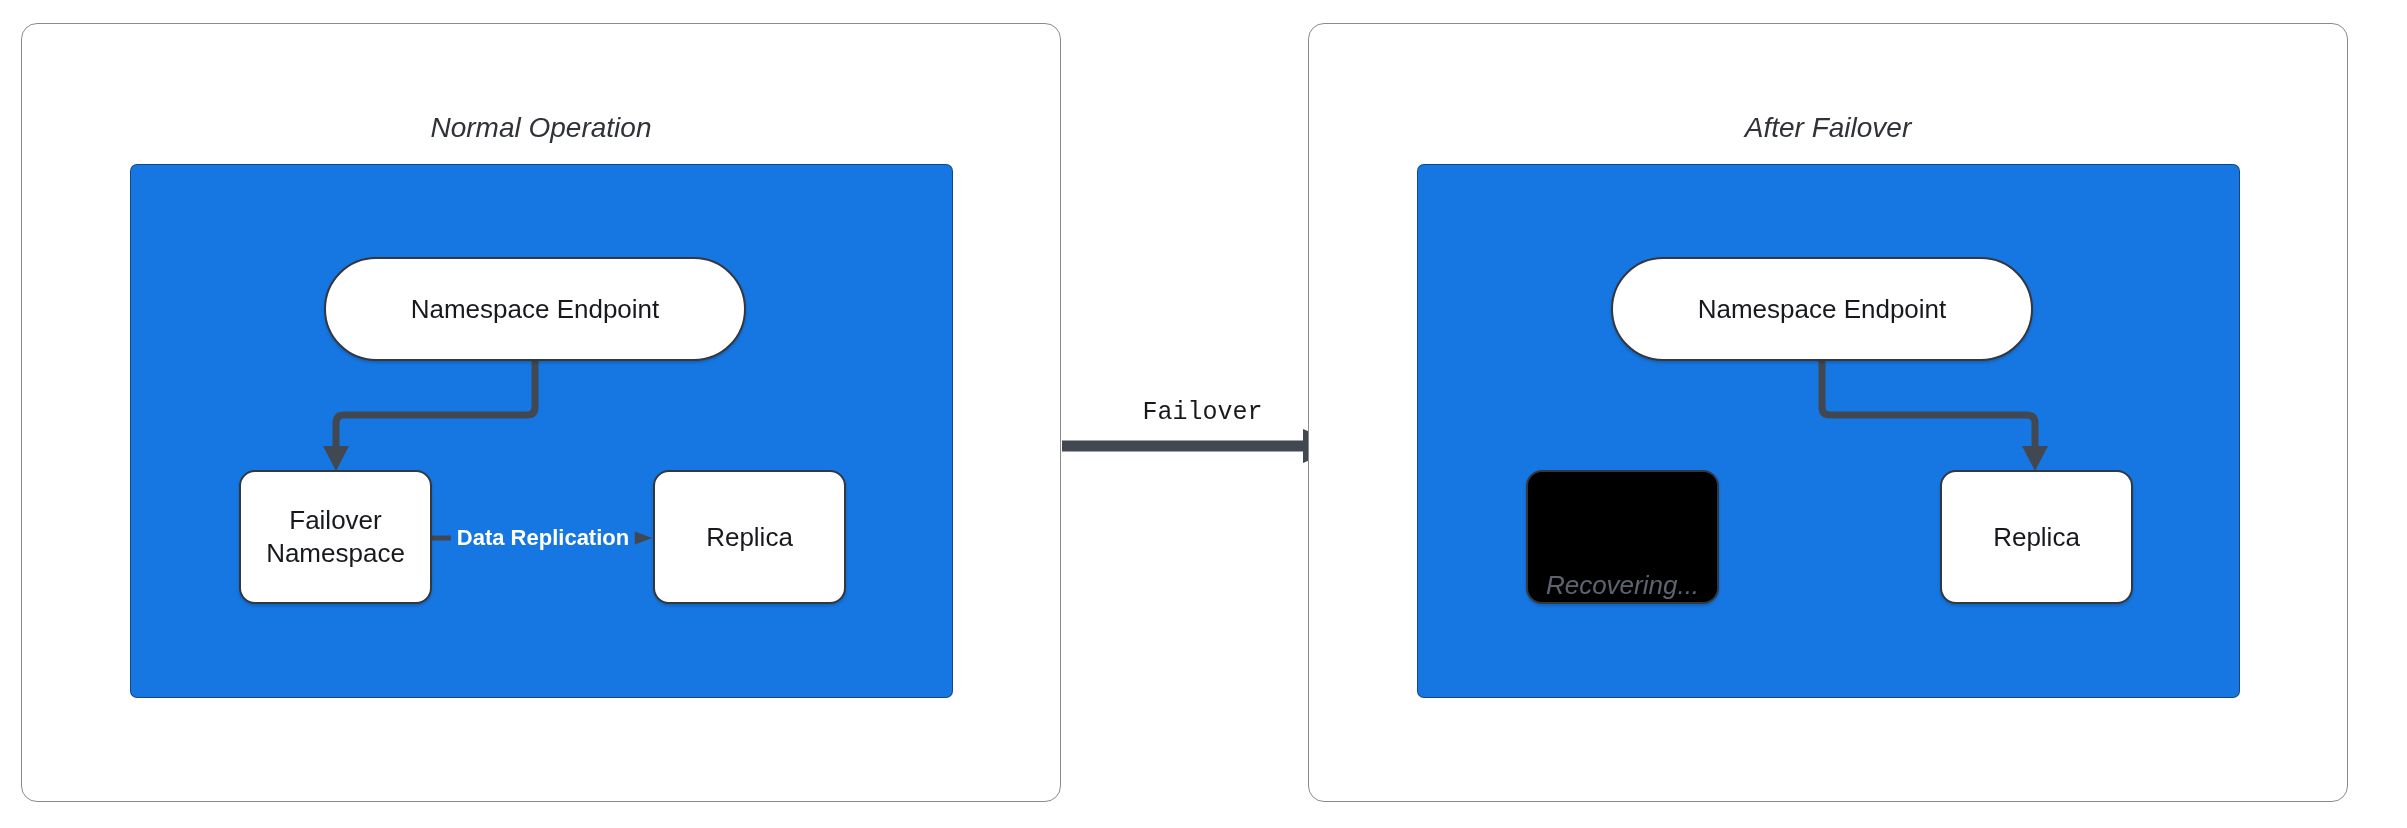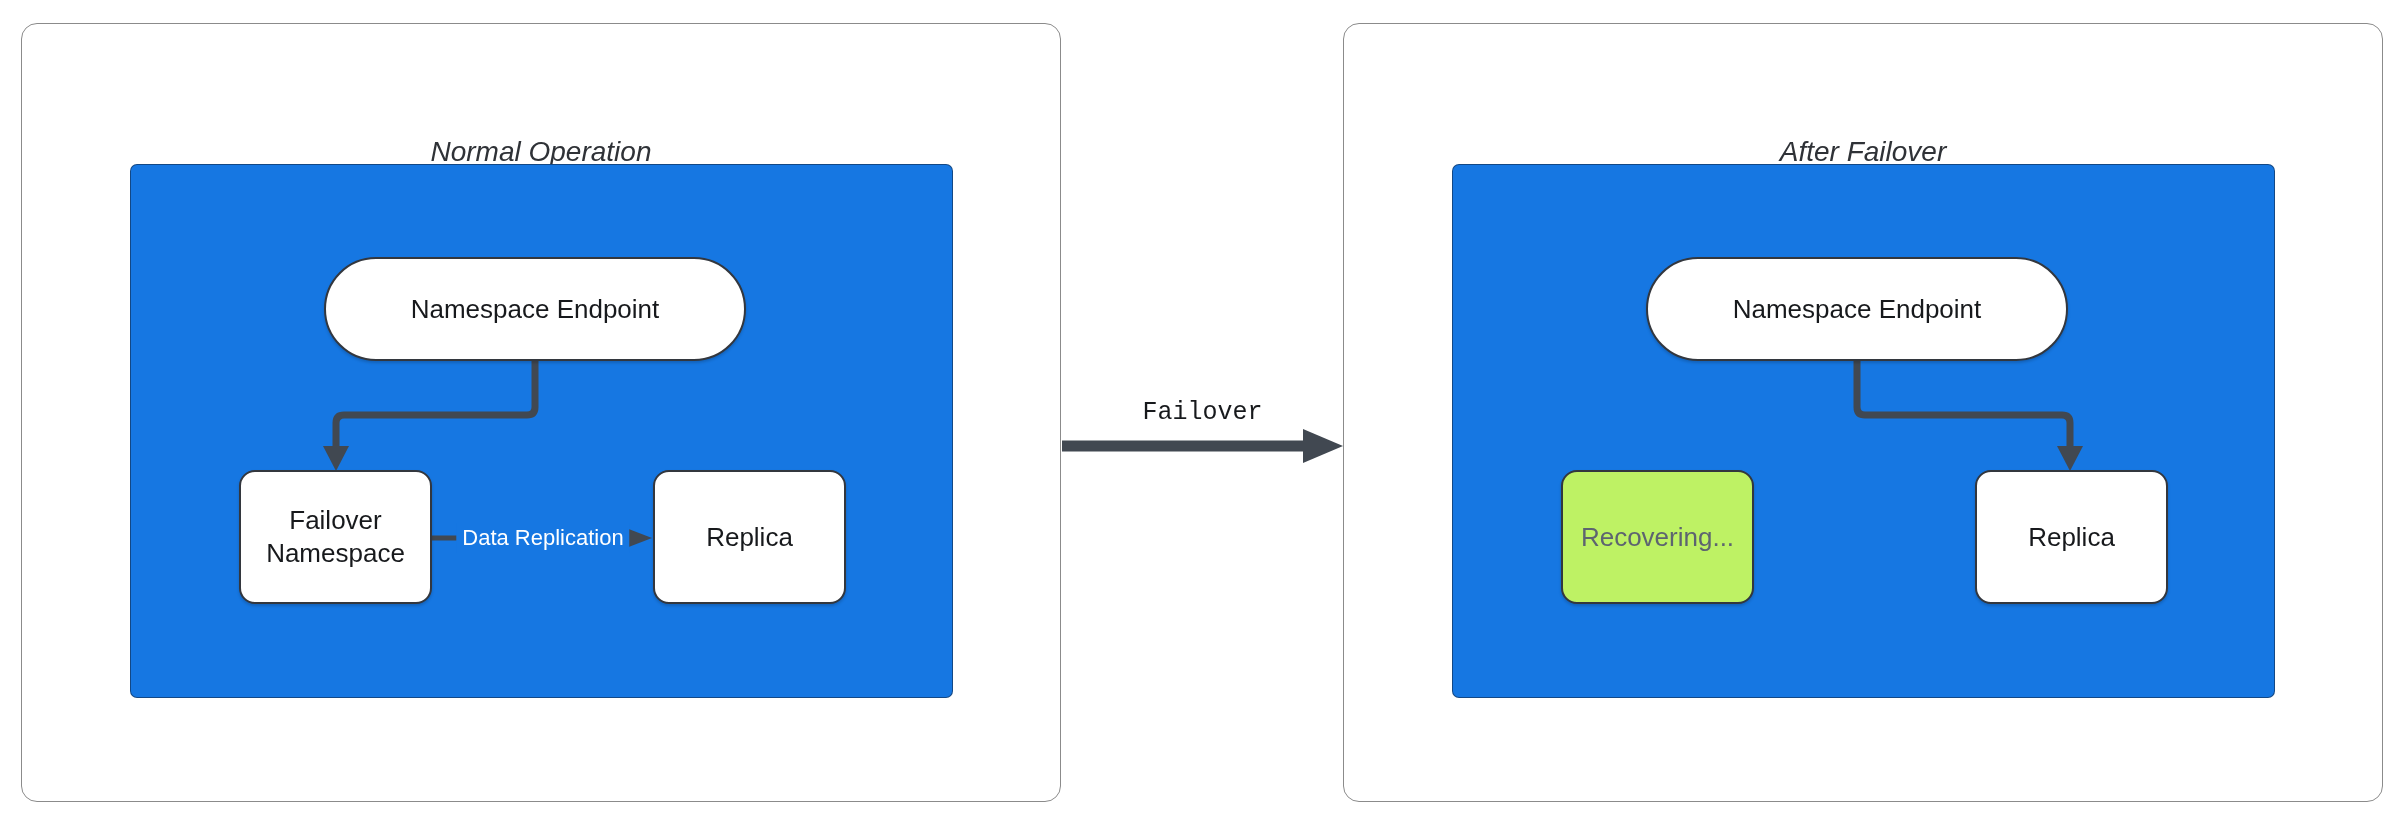--- a/index.html
+++ b/index.html
@@ -21,33 +21,32 @@
     position: absolute;
     top: 23px;
     width: 1040px;
     height: 779px;
     background: #ffffff;
     border: 1.5px solid #8b8b8b;
     border-radius: 16px;
     box-sizing: border-box;
   }
   .panel-left  { left: 21px; }
-  .panel-right { left: 1343px; }
+  .panel-right { left: 1308px; }
 
   .panel-title {
     position: absolute;
     top: 86px;
     left: 0;
     width: 100%;
     text-align: center;
     font-style: italic;
     font-size: 28px;
     line-height: 36px;
     color: #2f3237;
-    margin-top: 24px;
   }
 
   
   .group {
     position: absolute;
     left: 108px;
     top: 140px;
     width: 823px;
     height: 534px;
     background: #1677e2;
@@ -81,43 +80,45 @@
   .node.box {
     top: 305px;
     width: 193px;
     height: 134px;
     border-radius: 16px;
     padding: 0 14px;
   }
   .node.box-left  { left: 108px; }
   .node.box-right { left: 522px; }
   .node.ghost {
-    background: #bef264;
+    background: #000000;
+    font-style: italic;
     color: #5d6470;
+    align-items: flex-end;
   }
 
   
   .connectors {
     position: absolute;
     left: 0;
     top: 0;
     width: 823px;
     height: 534px;
     pointer-events: none;
   }
 
   
   .edge-label {
     position: absolute;
     left: 412px;
     top: 373px;
     transform: translate(-50%, -50%);
     background: #1677e2;
     color: #ffffff;
-    font-weight: normal;
+    font-weight: bold;
     font-size: 22px;
     white-space: nowrap;
     padding: 2px 6px;
   }
 
   
   .transition {
     position: absolute;
     left: 1062px;
     top: 398px;

